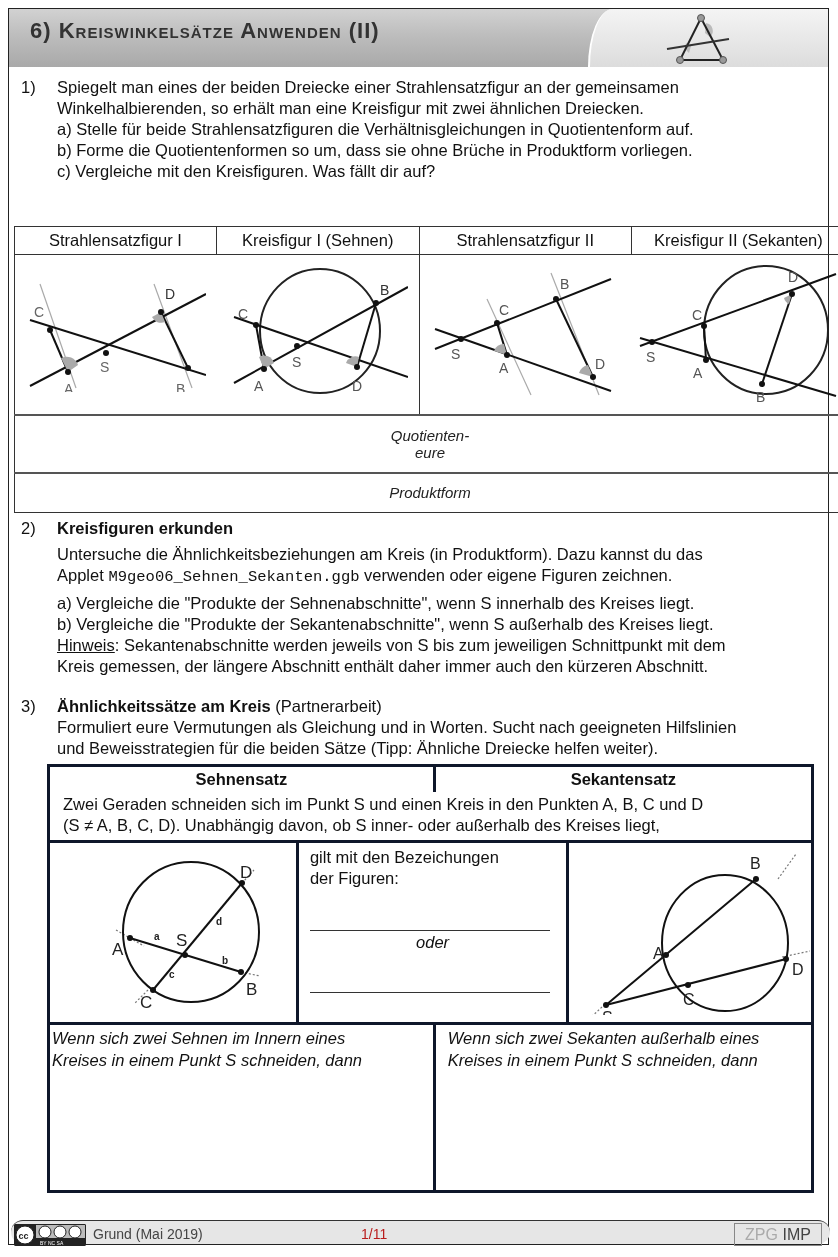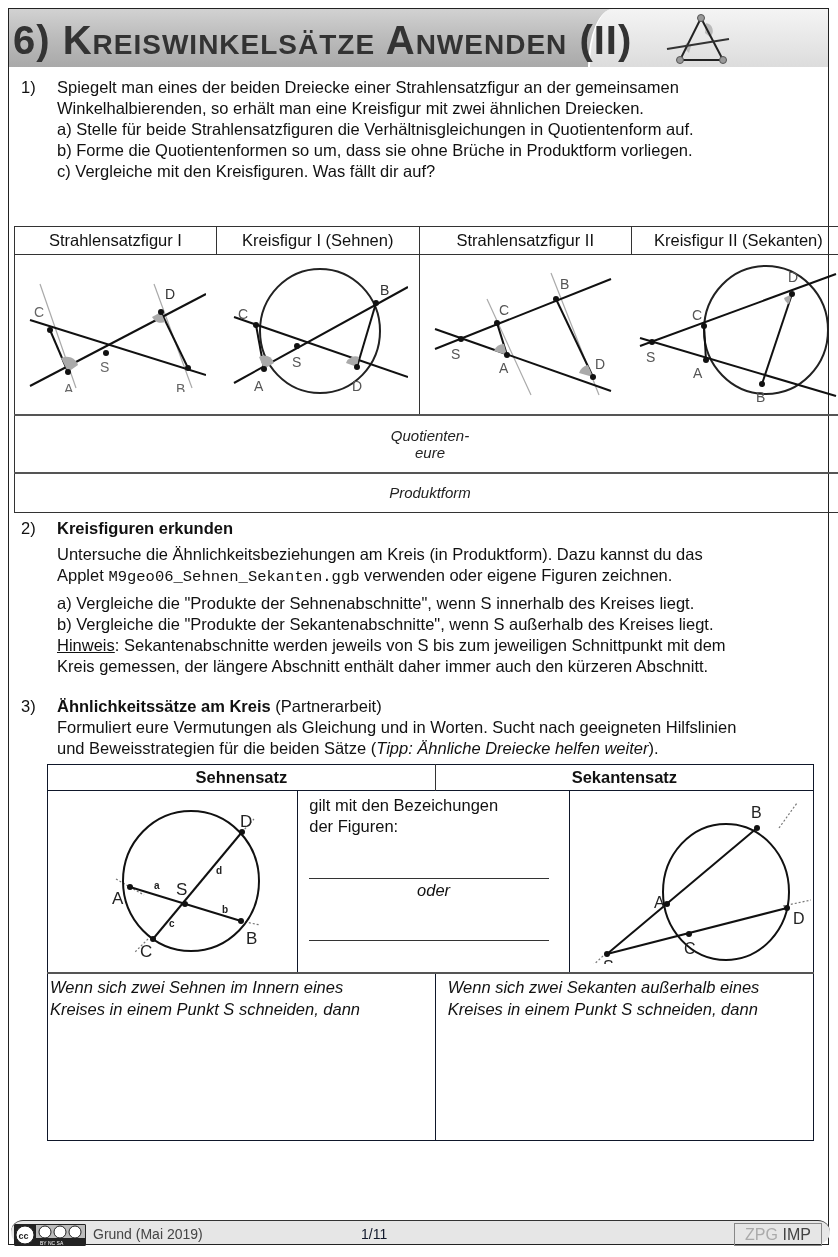--- a/index.html
+++ b/index.html
@@ -7,51 +7,51 @@
   body { font-family: "Liberation Sans", sans-serif; color: #111; font-size: 16px; position: relative; }
 
   .page { position: absolute; left: 8px; top: 8px; width: 821px; height: 1237px; border: 1px solid #222; }
 
   
   .header { position: absolute; left: 0; top: 0; width: 819px; height: 58px;
     background: linear-gradient(180deg, #d2d2d2 0%, #bdbdbd 45%, #a9a9a9 100%); overflow: hidden; }
   .header-right { position: absolute; right: 0; top: 0; width: 240px; height: 58px;
     background: linear-gradient(180deg, #f4f4f4 0%, #e6e6e6 60%, #dcdcdc 100%);
     border-top-left-radius: 60px 140px; border-left: 2px solid #fff; }
-  .title { position: absolute; left: 4px; top: 9px; font-size: 40px; font-weight: bold; color: #333;
+  .title { position: absolute; left: 21px; top: 9px; font-size: 22px; font-weight: bold; color: #333;
     letter-spacing: 1px; font-variant: small-caps; font-family: "Liberation Sans", sans-serif; }
   .header-icon { position: absolute; right: 95px; top: 4px; width: 70px; height: 52px; }
 
   .sec { position: absolute; left: 12px; font-size: 16.5px; line-height: 21px; }
   .sec .num { position: absolute; left: 0; top: 0; }
   .sec .body { position: absolute; left: 36px; top: 0; width: 780px; }
   .b { font-weight: bold; }
-  .i { font-style: italic; }
+  .i { }
   .u { text-decoration: underline; }
   .mono { font-family: "Liberation Mono", monospace; font-size: 15.5px; }
 
   
   table { border-collapse: collapse; }
   .t1 { position: absolute; left: 5px; top: 217px; width: 832px; border-radius: 13px; }
   .t1 td, .t1 th { border: 1px solid #333; }
   .t1 th { font-weight: normal; font-size: 16.5px; height: 28px; text-align: center; }
   .t1 .fig { height: 160px; vertical-align: middle; text-align: center; }
   .t1 .rowlab { text-align: center; font-style: italic; font-size: 15px; color: #222; }
   .thick { border-top: 2px solid #555 !important; }
 
   .t3 { position: absolute; left: 38px; top: 755px; width: 767px; }
-  .t3 td { border: 1px solid #0f172a; vertical-align: top; }
+  .t3 td { border: 3px solid #0f172a; vertical-align: top; }
   .t3 .head { font-weight: bold; text-align: center; font-size: 16.5px; height: 26px; padding-top: 3px; }
   .t3 .intro { font-size: 16.5px; line-height: 21px; padding: 2px 0 4px 13px; border-top: none; }
   .t3 .wenn { font-style: italic; font-size: 16.5px; line-height: 22px; padding: 2px 2px; height: 168px; }
 
   .footer { position: absolute; left: 2px; bottom: 0; width: 819px; height: 24px; background: #e6e6e6; border-top: 1px solid #333; border-radius: 14px; }
   .cc { position: absolute; left: 3px; top: 3px; width: 72px; height: 22px; background: #222; border-radius: 2px; }
   .footer .author { position: absolute; left: 82px; top: 5px; font-size: 14px; color: #444; }
-  .footer .pagenum { position: absolute; left: 350px; top: 5px; font-size: 14px; color: #0f172a; }
+  .footer .pagenum { position: absolute; left: 350px; top: 5px; font-size: 14px; color: #b91c1c; }
   .zpg { position: absolute; right: 8px; top: 2px; width: 88px; height: 23px; border: 1px solid #888; font-size: 16px; text-align: center; line-height: 21px; }
   .zpg .z { color: #aaa; }
   .zpg .imp { color: #444; }
   .line { border-bottom: 1px solid #333; width: 240px; margin-left: 11px; }
 </style>
 </head>
 <body>
 
 <div class="page">
 
@@ -211,20 +211,26 @@
       <div>Formuliert eure Vermutungen als Gleichung und in Worten. Sucht nach geeigneten Hilfslinien</div>
       <div><span>und Beweisstrategien für die beiden Sätze (</span><span class="i">Tipp: Ähnliche Dreiecke helfen weiter</span><span>).</span></div>
     </div>
   </div>
 
   <table class="t3">
     <tbody>
         <tr>
       <td colspan="3" class="head" style="border-bottom:none; width:383px; border-right:1px solid #333">Sehnensatz</td>
       <td colspan="2" class="head" style="border-bottom:none;">Sekantensatz</td>
+    </tr>
+    <tr>
+      <td colspan="5" class="intro">
+        <div>Zwei Geraden schneiden sich im Punkt S und einen Kreis in den Punkten A, B, C und D</div>
+        <div>(S ≠ A, B, C, D). Unabhängig davon, ob S inner- oder außerhalb des Kreises liegt,</div>
+      </td>
     </tr>
     <tr>
       <td colspan="2" style="width:241px; height:182px; text-align:center; vertical-align:middle">
         <svg width="190" height="160" viewBox="0 0 190 160">
           <line x1="38" y1="80" x2="66" y2="96" stroke="#777" stroke-width="1.2" stroke-dasharray="2,2"></line>
           <line x1="164" y1="33" x2="176" y2="20" stroke="#777" stroke-width="1.2" stroke-dasharray="2,2"></line>
           <line x1="163" y1="122" x2="182" y2="126" stroke="#777" stroke-width="1.2" stroke-dasharray="2,2"></line>
           <line x1="70" y1="140" x2="56" y2="154" stroke="#777" stroke-width="1.2" stroke-dasharray="2,2"></line>
           <ellipse cx="113" cy="82" rx="68" ry="70" fill="none" stroke="#111" stroke-width="2"></ellipse>
           <line x1="52" y1="88" x2="163" y2="122" stroke="#111" stroke-width="2"></line>

